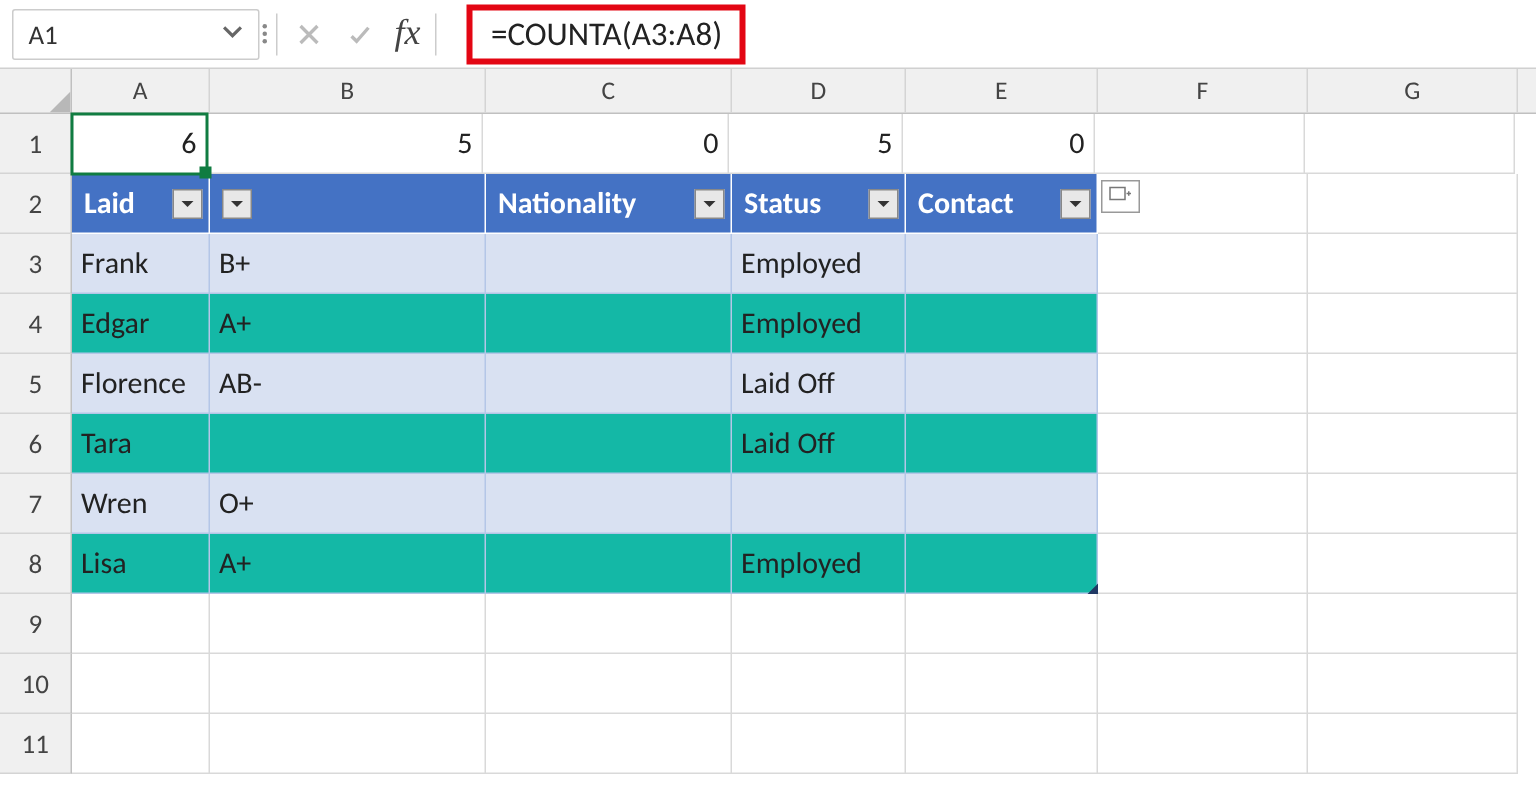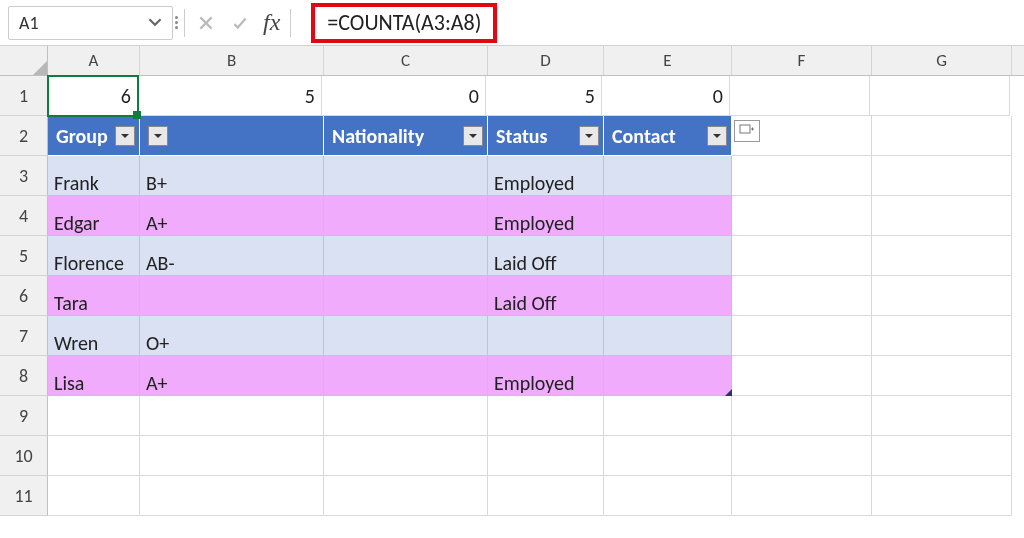--- a/index.html
+++ b/index.html
@@ -104,21 +104,21 @@
       border-right: 1px solid #d9d9d9;
       border-bottom: 1px solid #d9d9d9;
       display: flex;
       align-items: center;
       padding: 0 6px;
       position: relative;
       font-size: 20px;
       color: #222;
     }
     .cell.right { justify-content: flex-end; }
-    .cell.left { justify-content: flex-start; align-items: flex-end; }
+    .cell.left { justify-content: flex-start; }
 
     .active-cell {
       border: 2px solid #107c41 !important;
       z-index: 5;
       margin: -1px;
     }
     .fill-handle {
       position: absolute;
       right: -4px; bottom: -4px;
       width: 8px; height: 8px;
@@ -139,21 +139,21 @@
       width: 20px; height: 20px;
       background: #e8e8e8;
       border: 1px solid #888;
       display: flex;
       align-items: center;
       justify-content: center;
     }
     .filter-btn svg { width: 10px; height: 10px; }
 
     .table-row-odd { background: #d9e1f2; }
-    .table-row-even { background: #f0abfc; }
+    .table-row-even { background: #14b8a6; }
     .table-cell {
       border-right: 1px solid #b4c6e7;
       border-bottom: 1px solid #b4c6e7;
     }
     .table-hdr-label { white-space: nowrap; overflow: hidden; }
 
     .table-corner-handle {
       position: absolute;
       right: -1px;
       bottom: -1px;
@@ -243,21 +243,21 @@
     <div class="cell col-E right">
         <span>0</span>
       </div>
     <div class="cell col-F"></div>
     <div class="cell col-G"></div>
   </div>
 
   <div class="row" style="position:relative;">
     <div class="row-header">2</div>
     <div class="cell col-A table-header">
-      <span class="table-hdr-label">Group</span>
+      <span class="table-hdr-label">Laid</span>
       <div class="filter-btn">
           <svg viewBox="0 0 10 10">
             <path d="M1 3 L5 7 L9 3 Z" fill="#333"></path>
           </svg>
         </div>
     </div>
     <div class="cell col-B table-header">
       <div class="filter-btn">
           <svg viewBox="0 0 10 10">
             <path d="M1 3 L5 7 L9 3 Z" fill="#333"></path>

